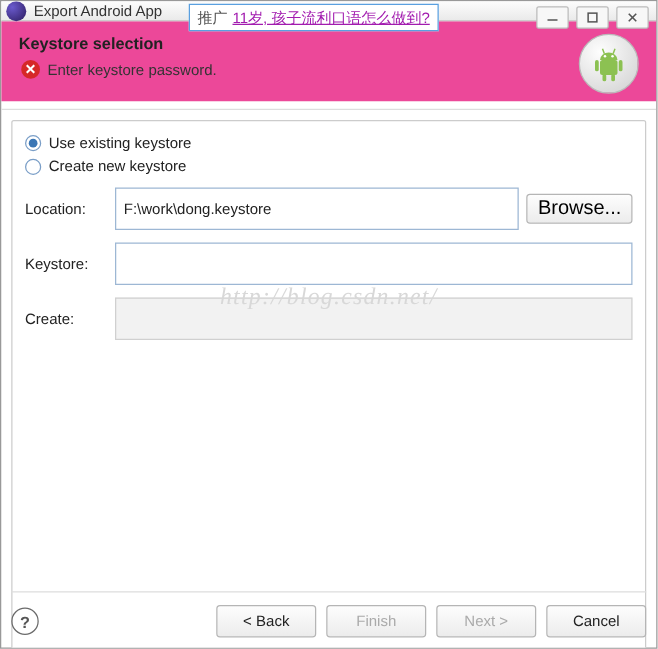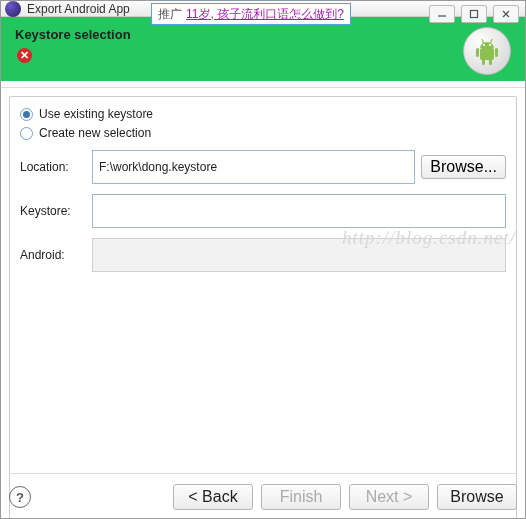--- a/index.html
+++ b/index.html
@@ -47,21 +47,21 @@
   width: 26px; height: 18px;
   border: 1px solid #bbb; border-radius: 2px;
   background: #f7f7f7;
   display: flex; align-items: center; justify-content: center;
   color: #555;
   font-size: 11px;
 }
 .winbtn svg { display: block; }
 
 .header {
-  background: #22c55e;
+  background: #ec4899;
   padding: 10px 14px 6px;
   display: flex; justify-content: space-between; align-items: flex-start;
 }
 .header-left { }
 .section-title { font-weight: bold; font-size: 13px; color: #222; margin-bottom: 6px;}
 .err-line { display: flex; align-items: center; gap: 6px; color: #333; margin-left: 2px;}
 .err-icon {
   width: 15px; height: 15px; border-radius: 50%;
   background: #d62828;
   display: flex; align-items: center; justify-content: center;
@@ -116,21 +116,21 @@
   border: 1px solid #b5b5b5; border-radius: 3px;
   background: linear-gradient(#fdfdfd, #ececec);
   font-size: 16px;
   cursor: default;
 }
 
 .watermark {
   position: absolute;
   left: 0; right: 0;
   top: 130px;
-  text-align: right;
+  text-align: center;
   font-family: Georgia, serif;
   font-size: 19px;
   color: #d8d8d8;
   font-style: italic;
   letter-spacing: 1px;
   pointer-events: none;
 }
 
 .footer {
   position: absolute;
@@ -142,21 +142,21 @@
 .help-icon {
   width: 22px; height: 22px; border: 1.3px solid #6b6b6b; border-radius: 50%;
   display: flex; align-items: center; justify-content: center;
   color: #555; font-size: 13px; font-weight: bold;
 }
 .btn-row { display: flex; gap: 8px; }
 .btn {
   min-width: 80px; height: 26px;
   border: 1px solid #b5b5b5; border-radius: 3px;
   background: linear-gradient(#fdfdfd, #ececec);
-  font-size: 16px; color: #222;
+  font-size: 12px; color: #222;
   cursor: default;
 }
 .btn.disabled { color: #aaa; }
 </style>
 </head>
 <body>
 
 <div class="titlebar">
   <div class="eclipse-icon"></div>
   <span class="title">Export Android App</span>
@@ -182,20 +182,21 @@
         </svg>
     </div>
   </div>
 </div>
 
 <div class="header">
   <div class="header-left">
     <div class="section-title">Keystore selection</div>
     <div class="err-line">
       <div class="err-icon">✕</div>
+      <span>Enter keystore password.</span>
     </div>
   </div>
   <div class="android-logo">
     <svg width="34" height="34" viewBox="0 0 34 34">
       <g fill="#8CC152">
         <rect x="10" y="14" width="14" height="12" rx="2"></rect>
         <path d="M10 14 a7 6 0 0 1 14 0 z"></path>
         <rect x="6" y="14" width="3" height="9" rx="1.5"></rect>
         <rect x="25" y="14" width="3" height="9" rx="1.5"></rect>
         <rect x="12" y="25" width="3" height="6" rx="1.5"></rect>
@@ -212,43 +213,43 @@
 <div class="divider"></div>
 
 <div class="form-area">
 
   <div class="radio-row">
     <span class="radio checked"></span>
     <span>Use existing keystore</span>
   </div>
   <div class="radio-row">
     <span class="radio"></span>
-    <span>Create new selection</span>
+    <span>Create new keystore</span>
   </div>
 
   <div class="field-row">
     <label>Location:</label>
     <input class="text-input" type="text" value="F:\work\dong.keystore" style="">
     <button class="browse-btn">Browse...</button>
   </div>
 
   <div class="field-row">
     <label>Keystore:</label>
     <input class="text-input" type="password" value="" style="">
   </div>
 
   <div class="field-row">
-    <label>Android:</label>
+    <label>Create:</label>
     <input class="text-input disabled" type="password" disabled="" value="" style="">
   </div>
 
   <div class="watermark">http://blog.csdn.net/</div>
 </div>
 
 <div class="footer">
   <div class="help-icon">?</div>
   <div class="btn-row">
     <button class="btn">&lt; Back</button>
     <button class="btn disabled">Finish</button>
     <button class="btn disabled">Next &gt;</button>
-    <button class="btn">Browse</button>
+    <button class="btn">Cancel</button>
   </div>
 </div>
 
 </body></html>

